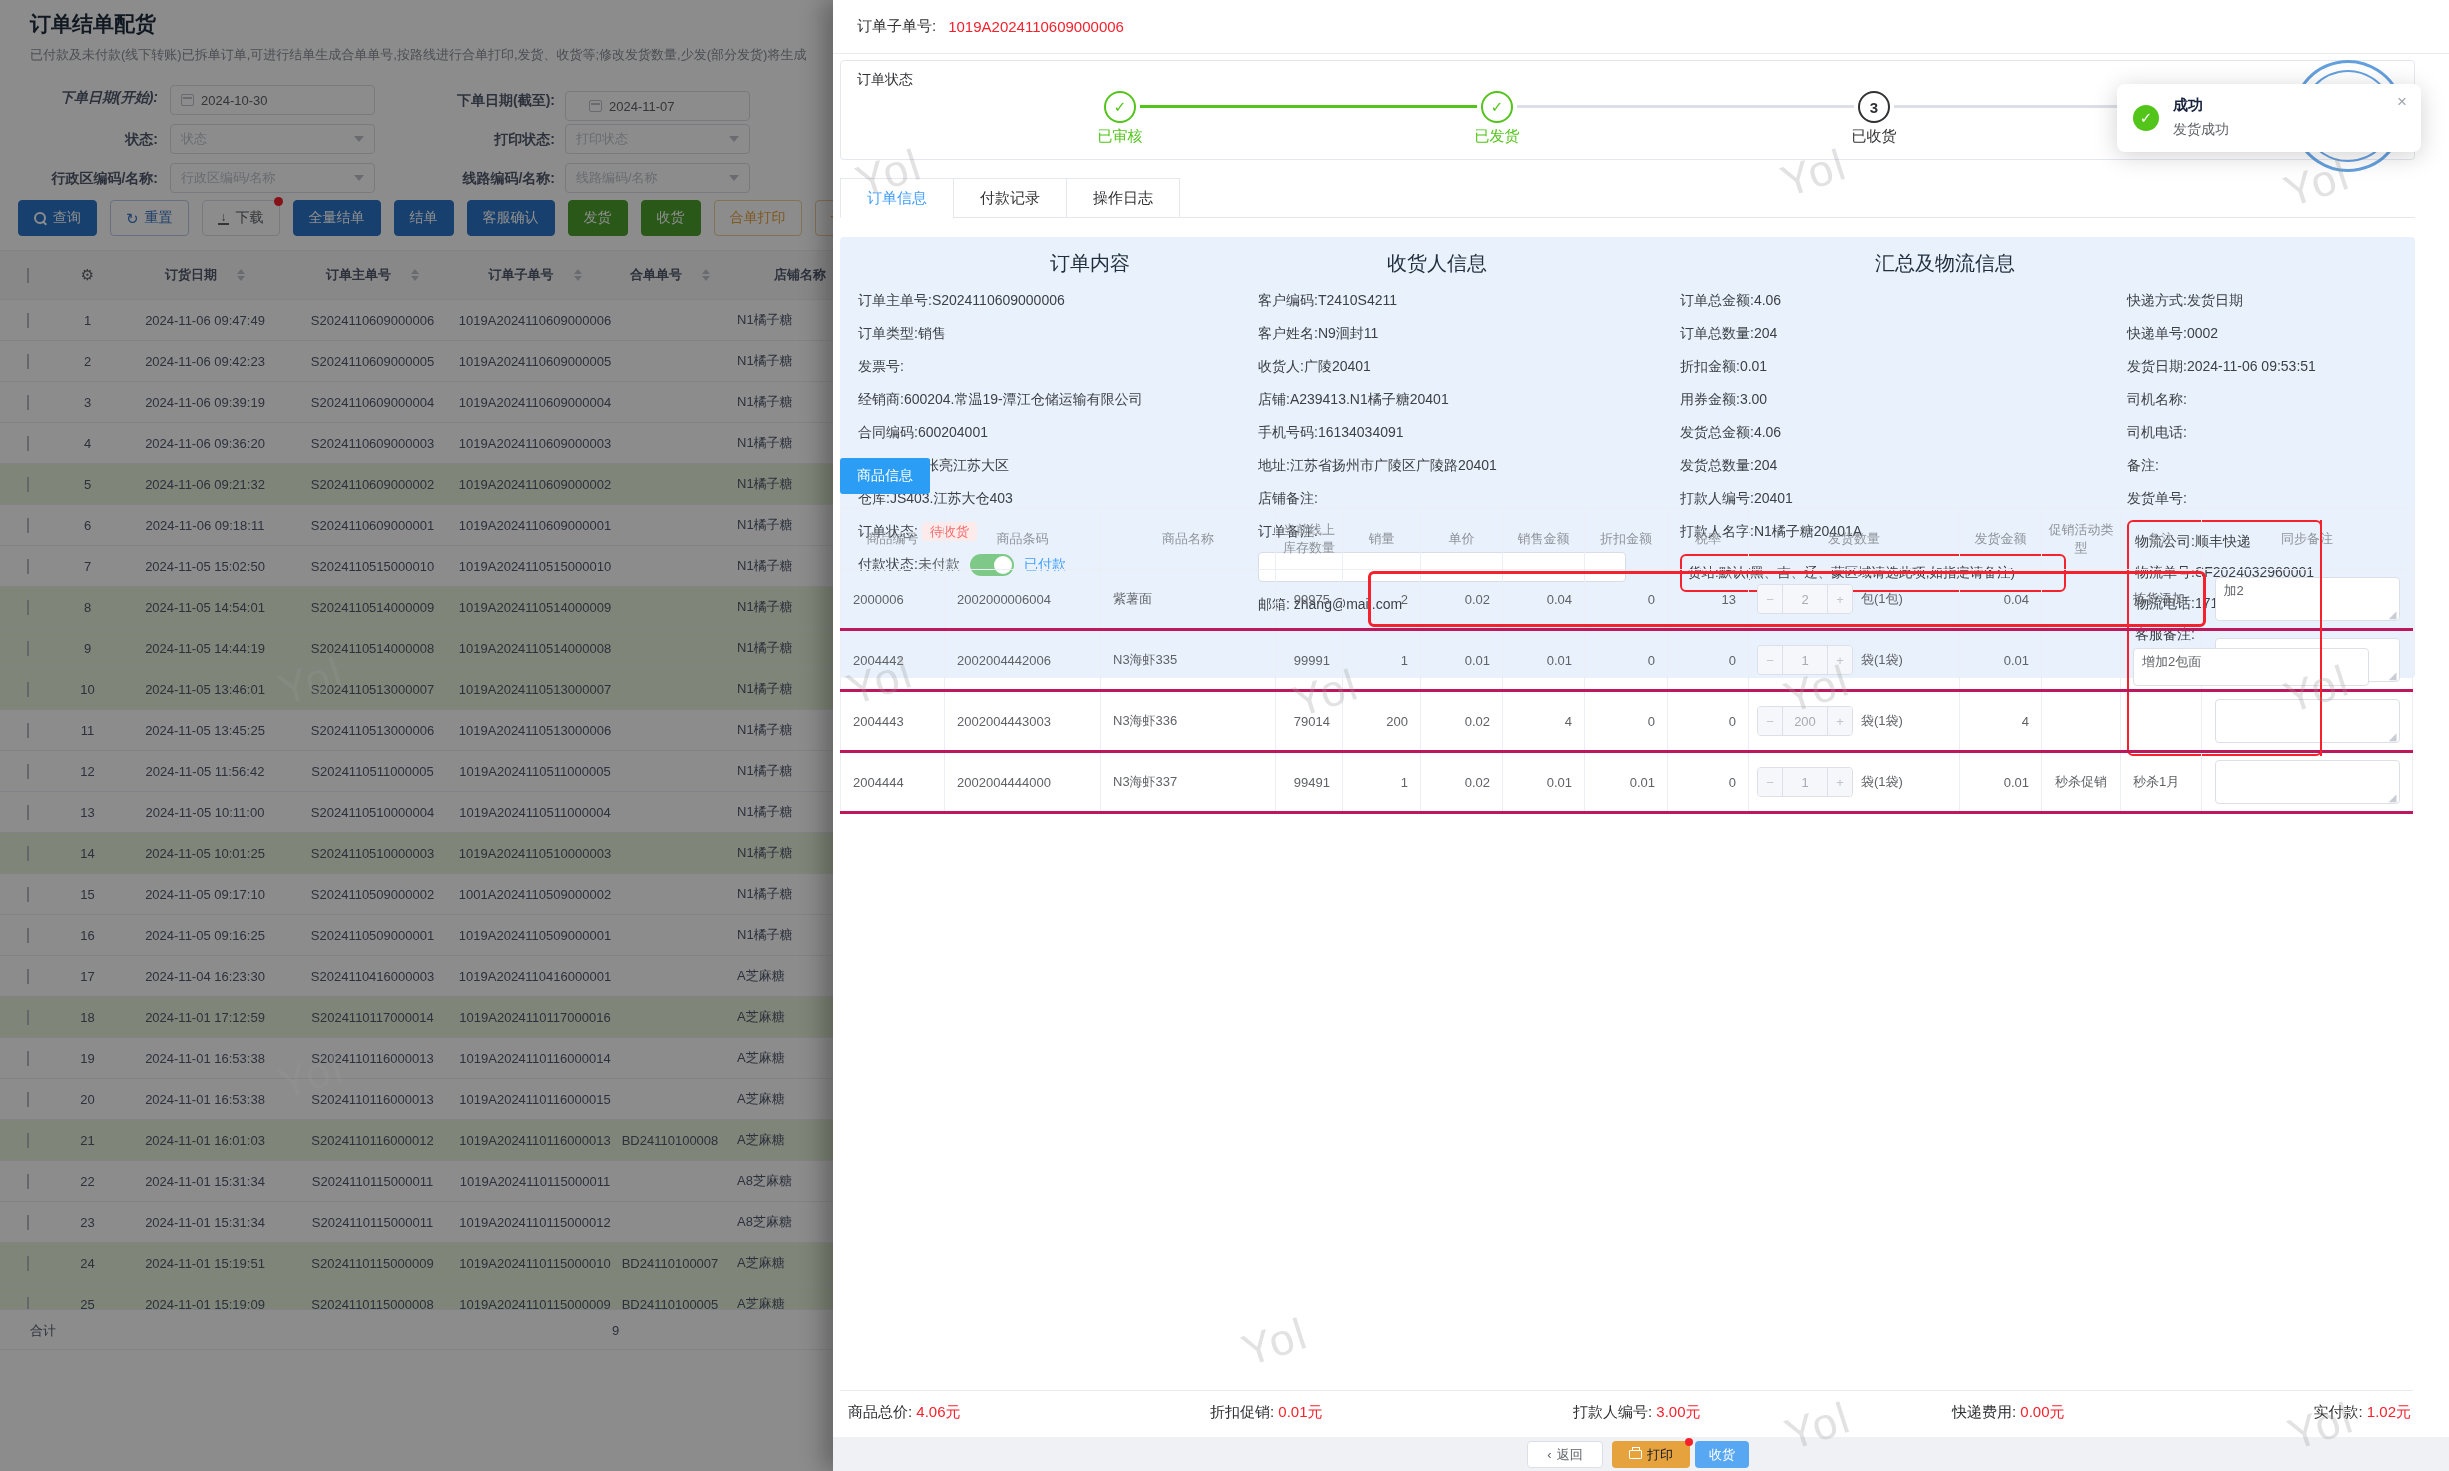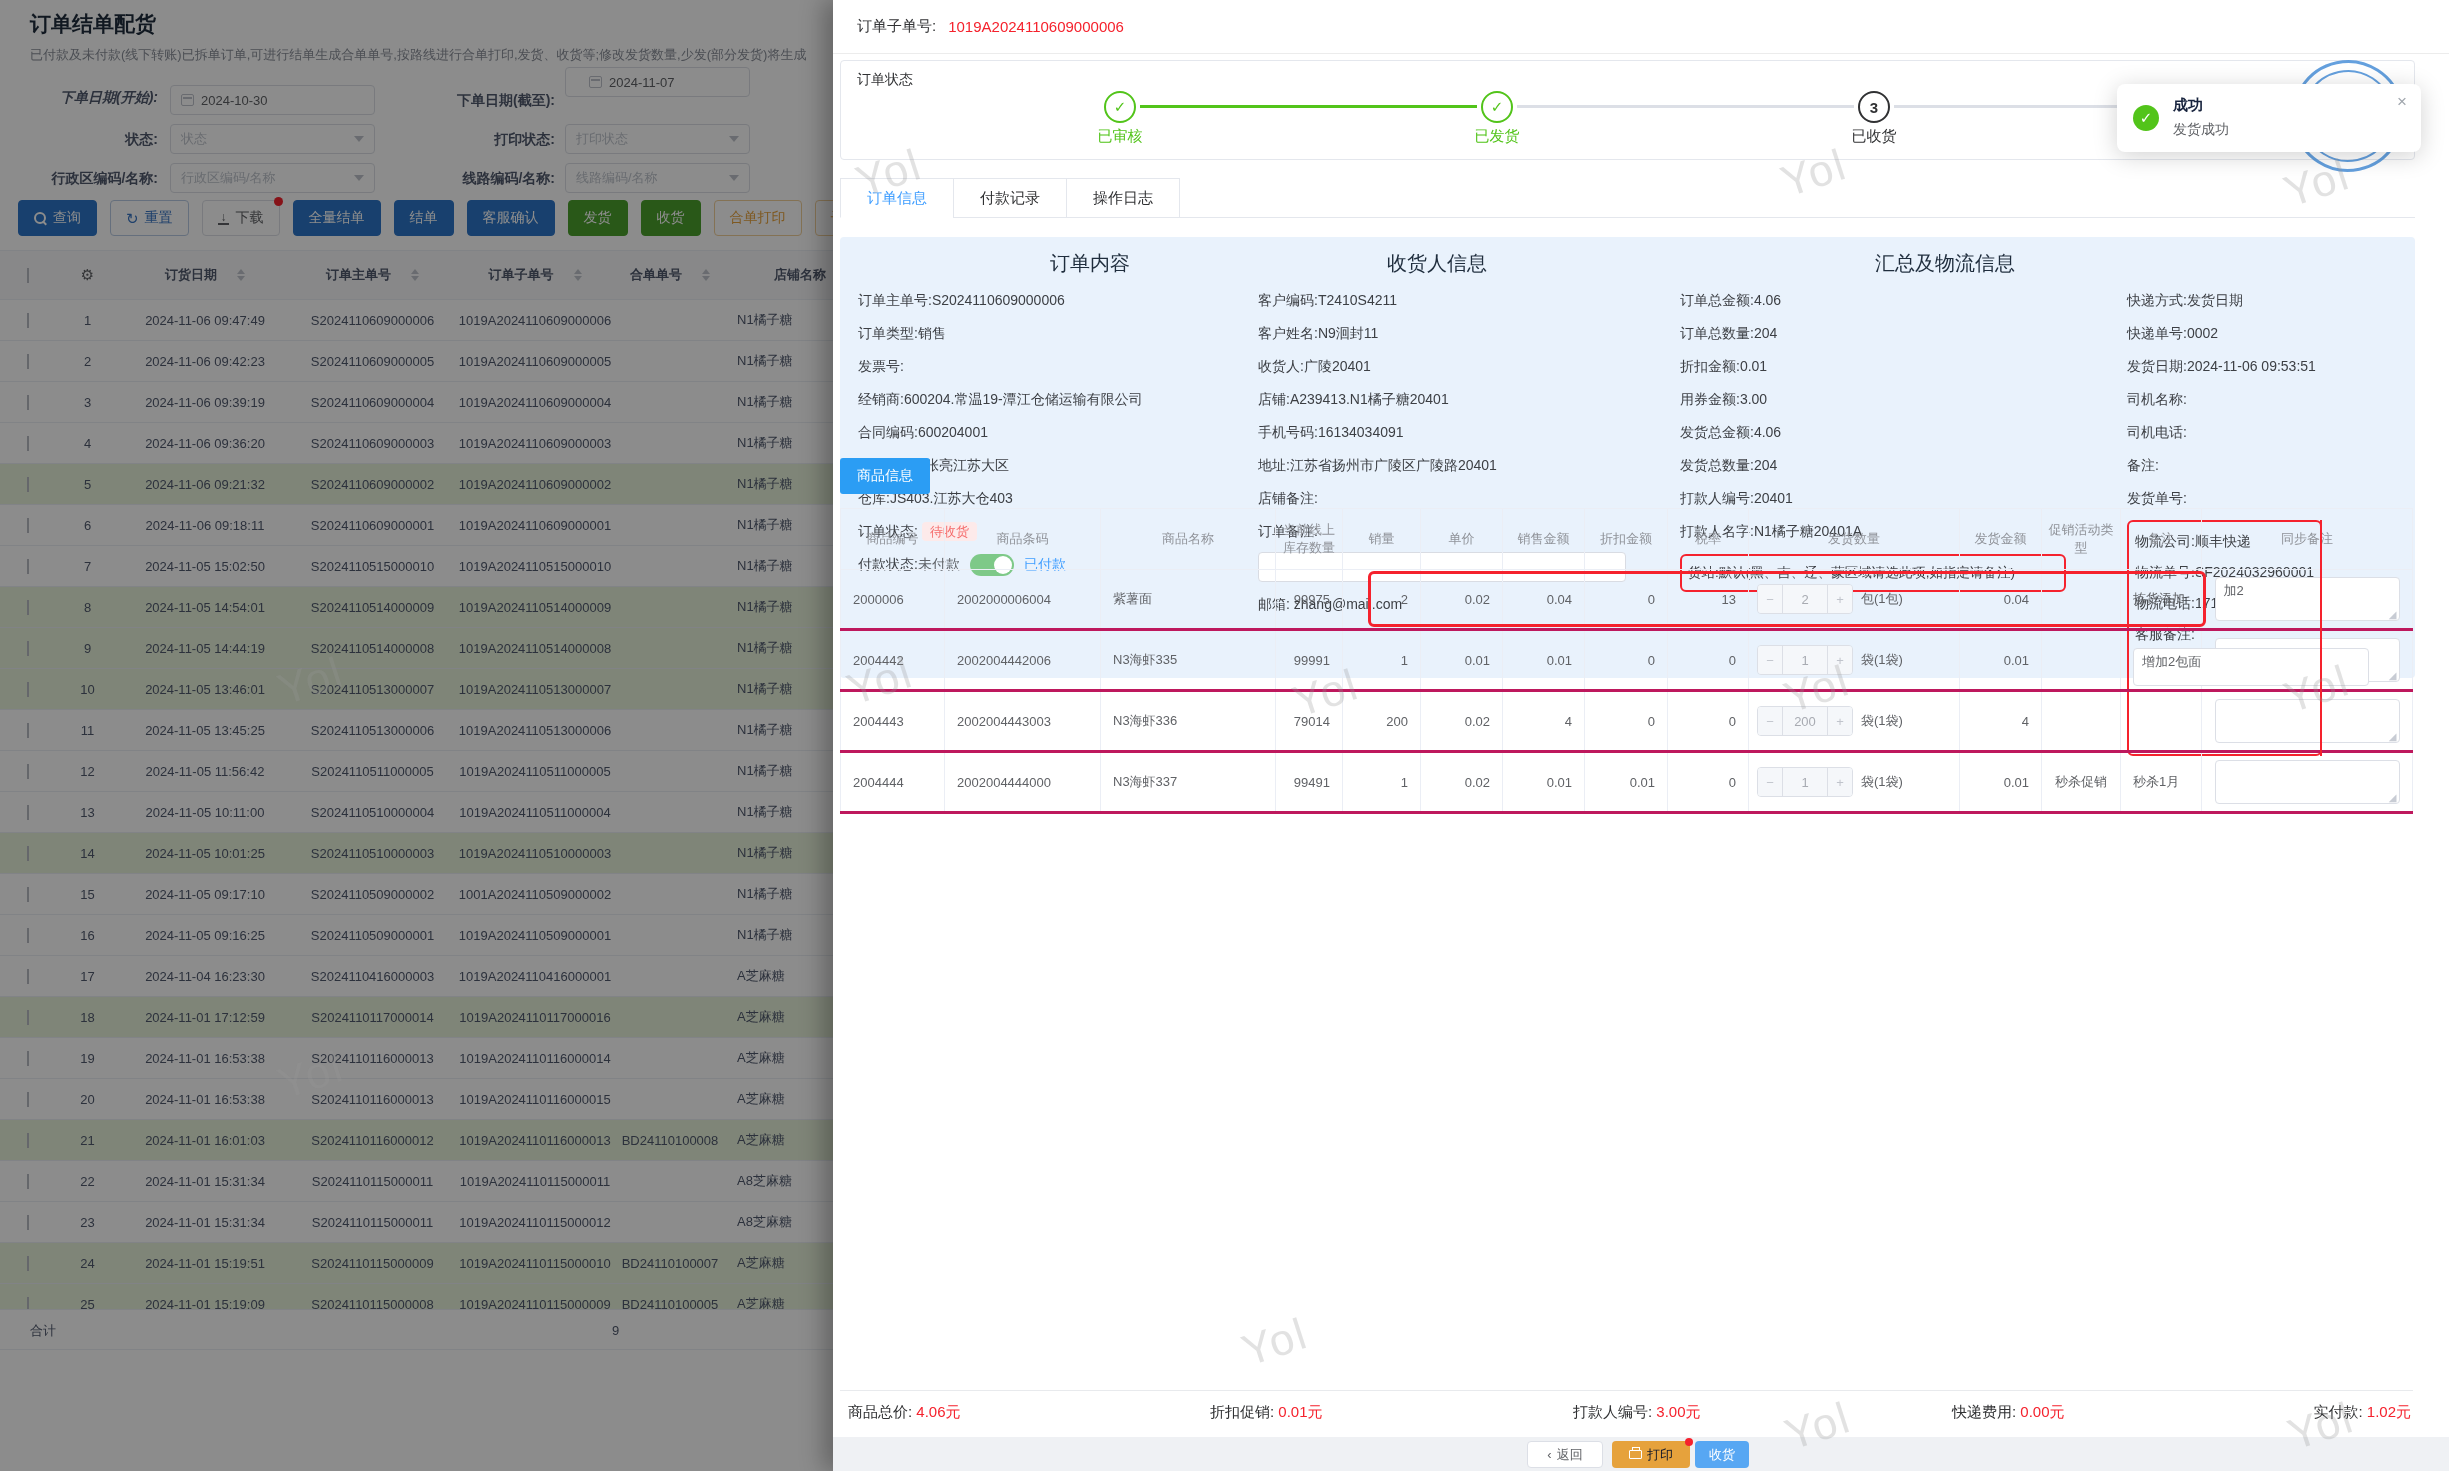--- a/index.html
+++ b/index.html
@@ -164,21 +164,21 @@
   <section class="left-panel">
     <div class="page-title">订单结单配货</div>
     <div class="page-subtitle">已付款及未付款(线下转账)已拆单订单,可进行结单生成合单单号,按路线进行合单打印,发货、收货等;修改发货数量,少发(部分发货)将生成</div>
     <div id="filters">
         <div class="f-label" style="top: 82px; left: 0px; width: 158px; font-style: italic;">下单日期(开始):</div>
         <div class="f-control" style="top: 85px; left: 170px; width: 205px;">
           <span class="cal-icon"></span>
           <span class="val">2024-10-30</span>
         </div>
         <div class="f-label" style="top: 85px; left: 340px; width: 215px;">下单日期(截至):</div>
-        <div class="f-control" style="top: 67px; left: 565px; width: 185px; padding-left: 23px;">
+        <div class="f-control" style="top: 91px; left: 565px; width: 185px; padding-left: 23px;">
           <span class="cal-icon"></span>
           <span class="val">2024-11-07</span>
         </div>
         <div class="f-label" style="top: 124px; left: 0px; width: 158px;">状态:</div>
         <div class="f-control" style="top: 124px; left: 170px; width: 205px;">
           <span class="ph">状态</span>
           <span class="f-caret"></span>
         </div>
         <div class="f-label" style="top: 124px; left: 340px; width: 215px;">打印状态:</div>
         <div class="f-control" style="top: 124px; left: 565px; width: 185px;">

